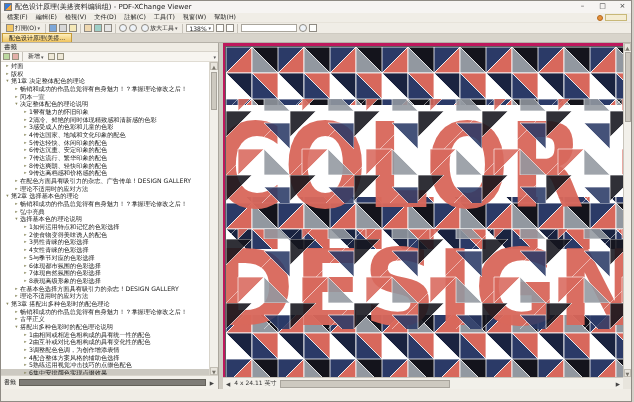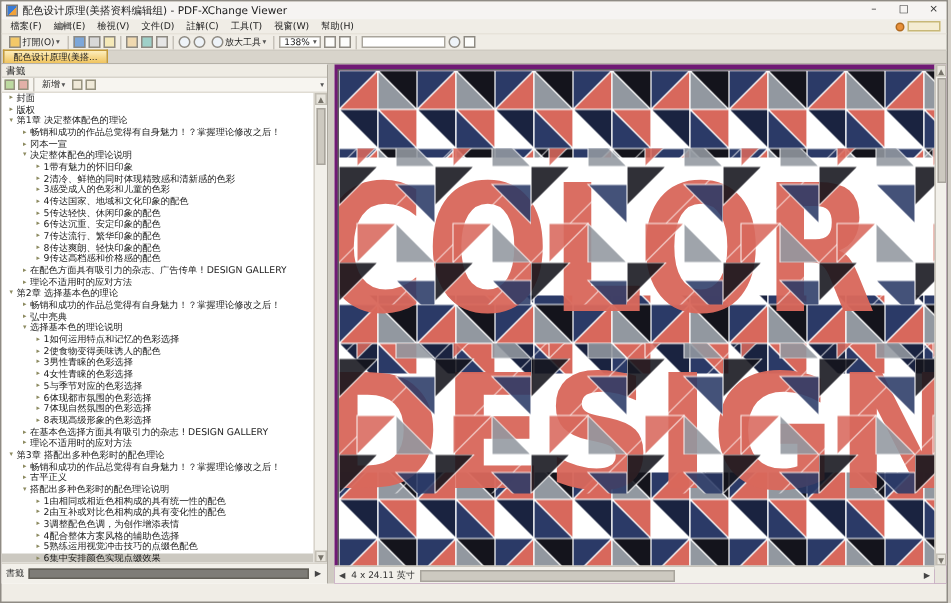--- a/index.html
+++ b/index.html
@@ -61,21 +61,21 @@
   .bm-vscroll{position:absolute;top:19px;bottom:14px;right:0;width:9px;background:#f2f0ea;border-left:1px solid #d8d4cb;font-size:5px;color:#77736a;}
   .sb-arrow{height:8px;line-height:8px;text-align:center;background:#e8e5dd;border:1px solid #c2beb4;}
   .sb-thumb-v{position:absolute;left:1px;right:1px;top:10px;height:38px;background:#cdc9c0;border:1px solid #a8a49c;}
   .panel-footer{position:absolute;left:0;right:0;bottom:0;height:14px;background:#f2f0ea;border-top:1px solid #d8d4cb;
                 display:flex;align-items:center;gap:3px;font-size:6px;padding:0 3px;}
   .footer-thumb{height:7px;flex:1;background:#7e7c77;border:1px solid #636059;}
 
   .divider{position:absolute;left:218px;top:0;bottom:0;width:4px;background:#cfcbc2;}
 
   
-  .docpane{position:absolute;left:222px;top:0;right:0;bottom:0;background:#701a75;padding-left:44px;}
+  .docpane{position:absolute;left:222px;top:0;right:0;bottom:0;background:#be185d;padding-left:44px;}
   .page{position:absolute;left:3px;top:4px;width:401px;height:332px;background:#fff;outline:1px solid #5e5e5e;}
   .doc-vscroll{position:absolute;right:0;top:0;bottom:12px;width:8px;background:#f2f0ea;border-left:1px solid #c9c5bc;font-size:5px;color:#77736a;}
   .doc-vthumb{position:absolute;left:0.5px;right:0.5px;top:9px;height:70px;background:#cdc9c0;border:1px solid #a8a49c;}
   .doc-hscroll{position:absolute;left:0;right:8px;bottom:0;height:12px;background:#f2f0ea;border-top:1px solid #c9c5bc;
                display:flex;align-items:center;gap:3px;font-size:6px;color:#333;padding:0 2px;}
   .doc-hthumb{width:170px;height:8px;background:#cdc9c0;border:1px solid #a8a49c;}
   .corner{position:absolute;right:0;bottom:0;width:8px;height:12px;background:#e8e5dd;}
 
   
   .statusbar{position:absolute;left:0;right:0;bottom:0;height:12px;background:#f0ede6;border-top:1px solid #c9c5bd;

